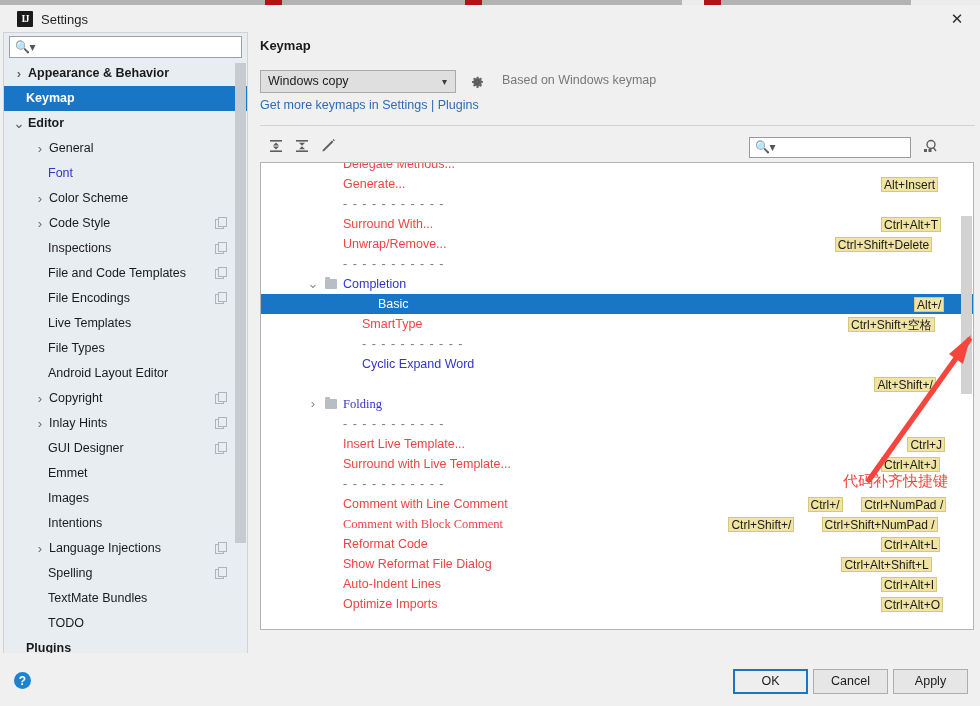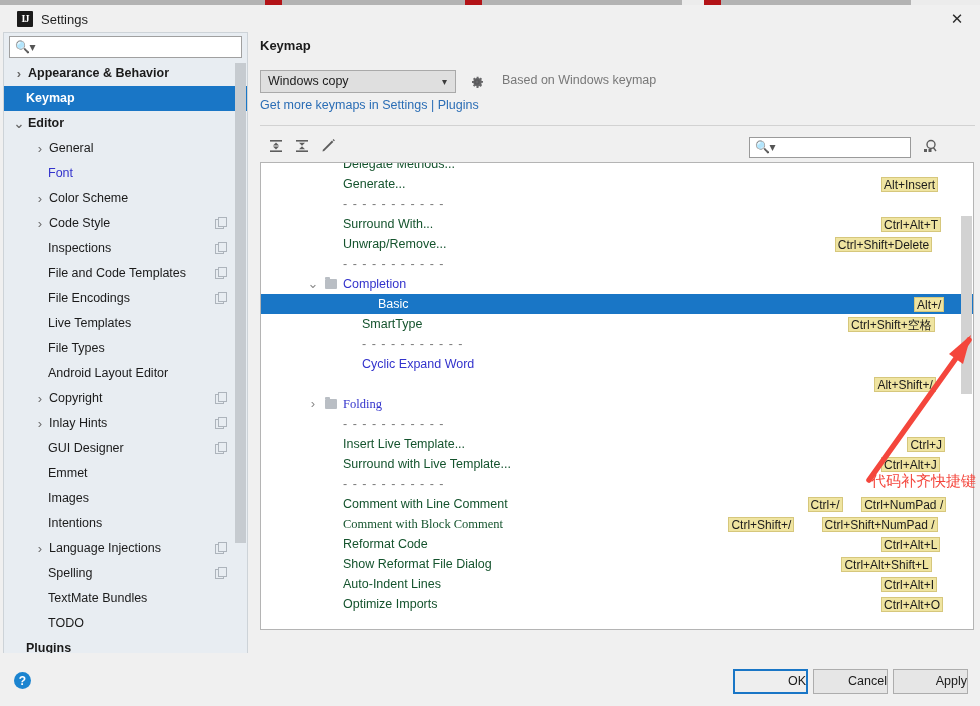--- a/index.html
+++ b/index.html
@@ -118,55 +118,55 @@
   .km-frame{
     position:absolute;left:5px;top:130px;width:714px;height:468px;
     background:#ffffff;border:1px solid #b4b4b4;box-sizing:border-box;overflow:hidden;
   }
   .km-rows{position:absolute;left:0;top:-9px;width:712px;}
   .km-row{
     position:relative;height:20px;line-height:20px;white-space:nowrap;cursor:default;
   }
   .km-row.sel{background:#1976c6;}
   .km-row.sel .km-label{color:#ffffff;}
-  .km-label{position:absolute;top:0;font-size:12.5px;color:#14532d;}
+  .km-label{position:absolute;top:0;font-size:12.5px;color:#ef4444;}
   .km-label.linkish{color:#3333cc;}
   .km-arrow{position:absolute;top:0;width:12px;text-align:center;font-size:10px;color:#8a8a8a;}
   .km-folder-ico{
     position:absolute;top:5px;width:12px;height:10px;background:#b9bec4;border-radius:1px;
   }
   .km-folder-ico::before{
     content:"";position:absolute;left:0;top:-2px;width:5px;height:2px;background:#b9bec4;border-radius:1px 1px 0 0;
   }
   .km-dash{position:absolute;top:0;font-size:12.5px;color:#7a7a7a;letter-spacing:1px;}
   .km-sc{
     position:absolute;top:3px;height:15px;line-height:14px;
     background:#efe4a1;border:1px solid #d6c77c;
     font-size:12px;color:#1b1b1b;padding:0 2px;box-sizing:border-box;
     white-space:nowrap;
   }
   .km-scroll-track{position:absolute;right:1px;top:1px;width:11px;height:466px;background:#ffffff;}
   .km-scroll-thumb{position:absolute;right:1px;top:53px;width:11px;height:178px;background:#d2d2d2;}
 
   
   .anno-text{
-    position:absolute;left:616px;top:440px;font-size:15px;color:#f4463c;
+    position:absolute;left:588px;top:440px;font-size:15px;color:#f4463c;
     font-family:"DejaVu Sans",sans-serif;white-space:nowrap;
   }
   .anno-arrow{position:absolute;left:590px;top:300px;pointer-events:none;}
 
   
   .footer{position:absolute;top:653px;left:0;width:980px;height:53px;background:#f0f0f0;}
   .help-btn{
     position:absolute;left:14px;top:19px;width:17px;height:17px;border-radius:50%;
     background:#1b84d0;color:#fff;font-size:12px;font-weight:bold;
     display:flex;align-items:center;justify-content:center;cursor:default;
   }
   .btn{
-    position:absolute;top:16px;height:25px;line-height:23px;text-align:right;
+    position:absolute;top:16px;height:25px;line-height:23px;text-align:center;
     background:#e6e6e6;border:1px solid #adadad;box-sizing:border-box;
     font-size:12.5px;color:#1b1b1b;cursor:default;
   }
   .btn.primary{border:2px solid #1976c6;background:#eeeeee;line-height:21px;}
 </style>
 </head>
 <body>
 
 <div class="app">
 

